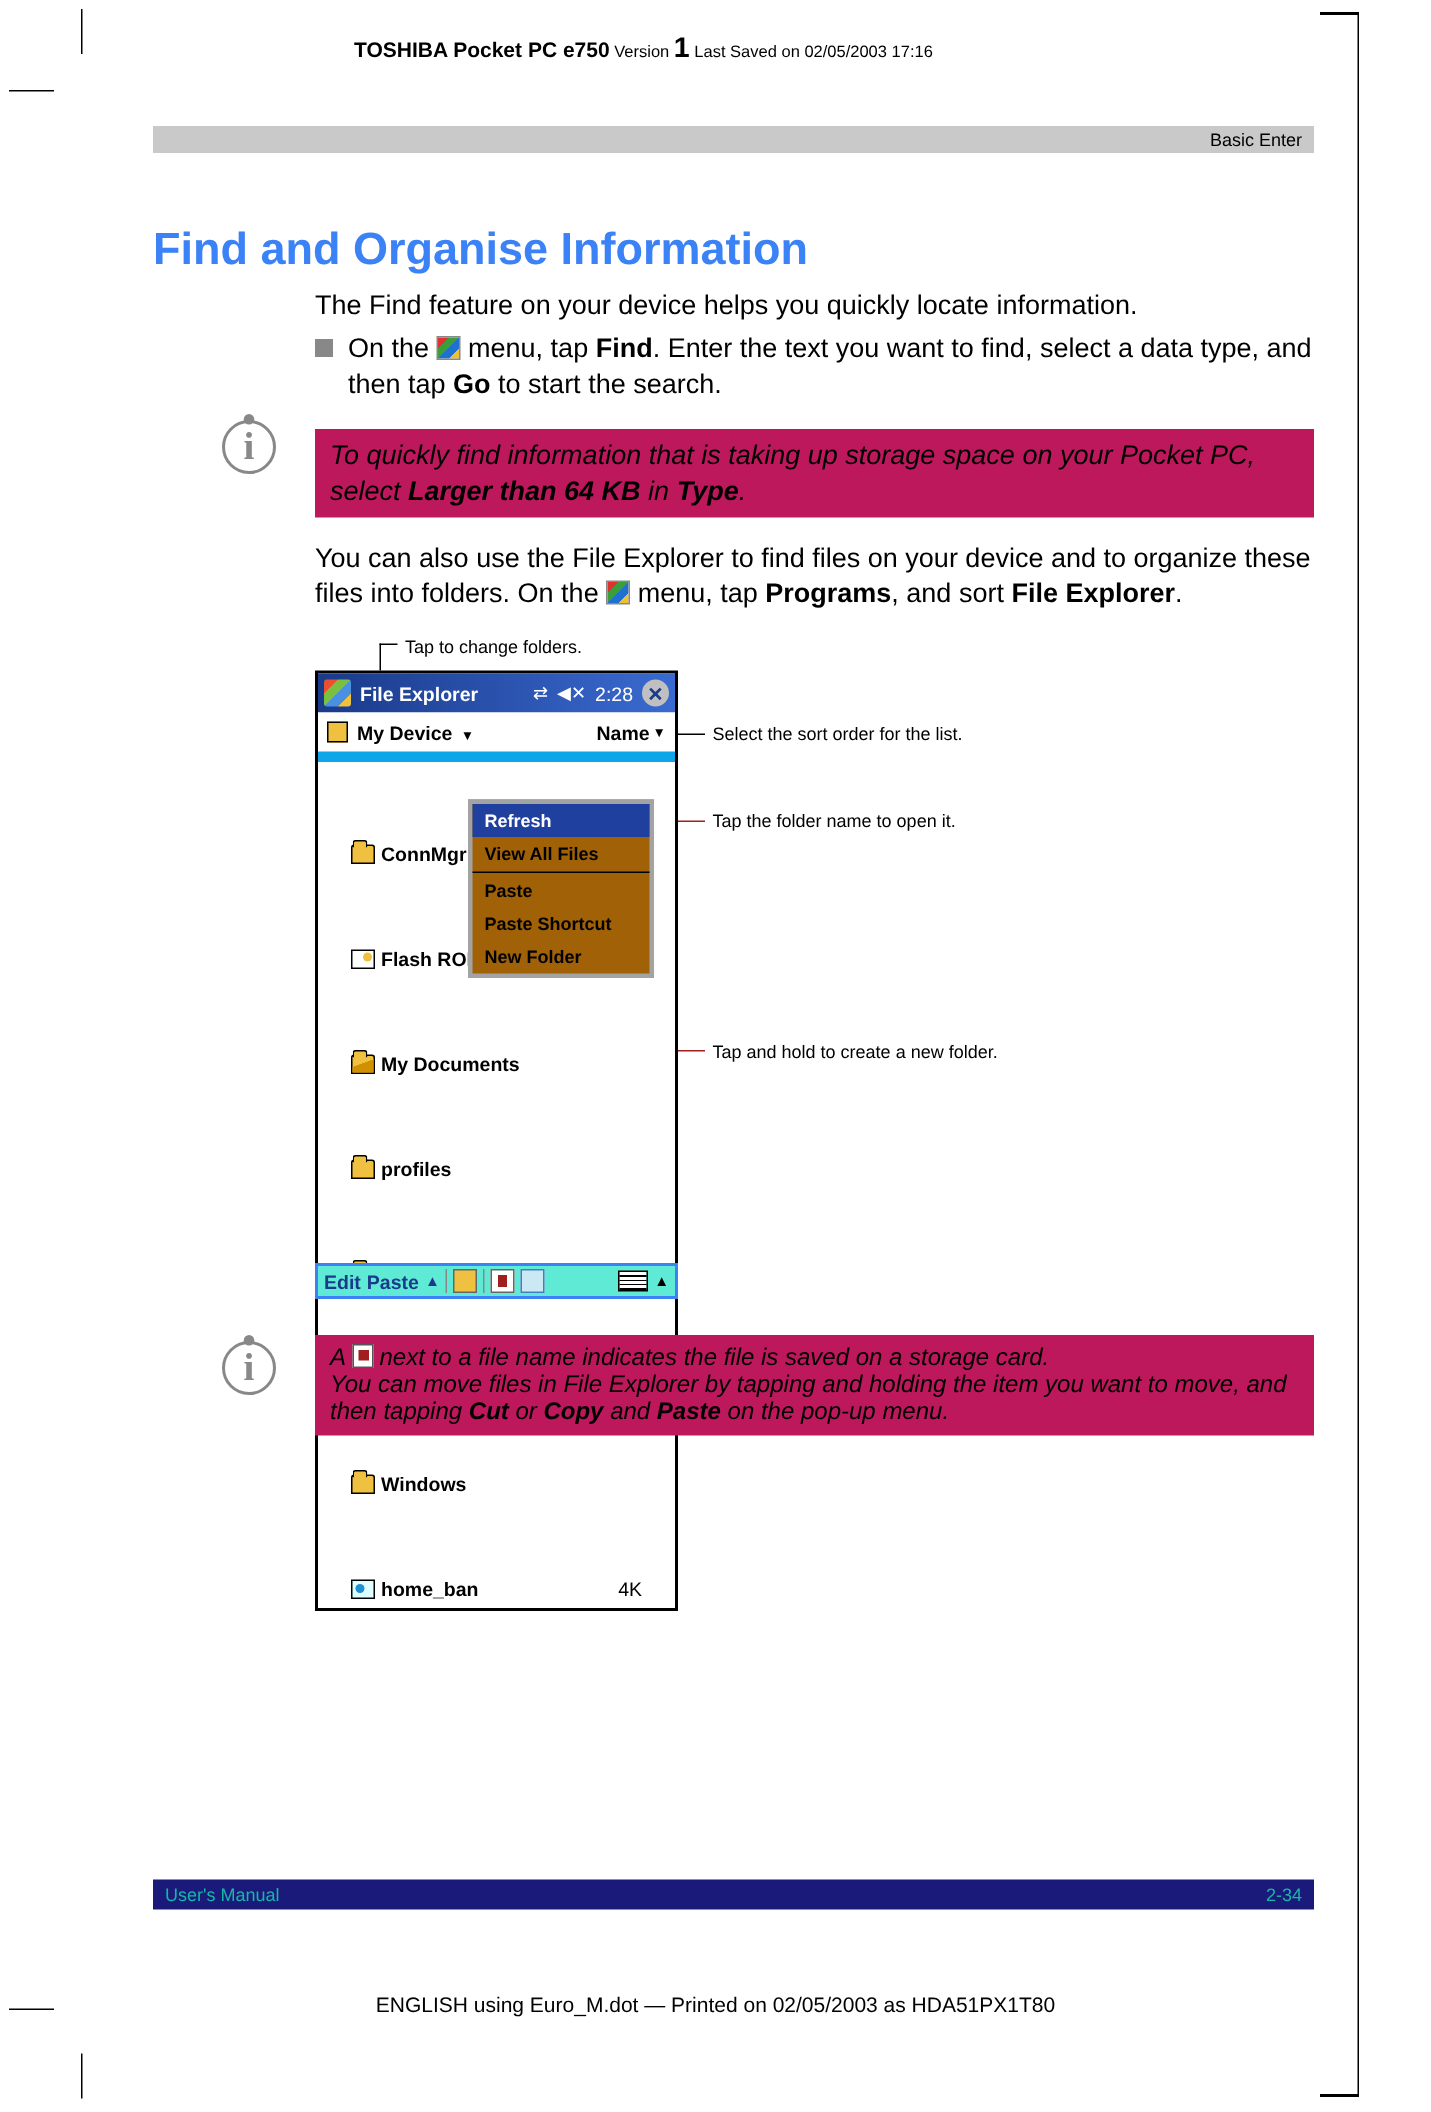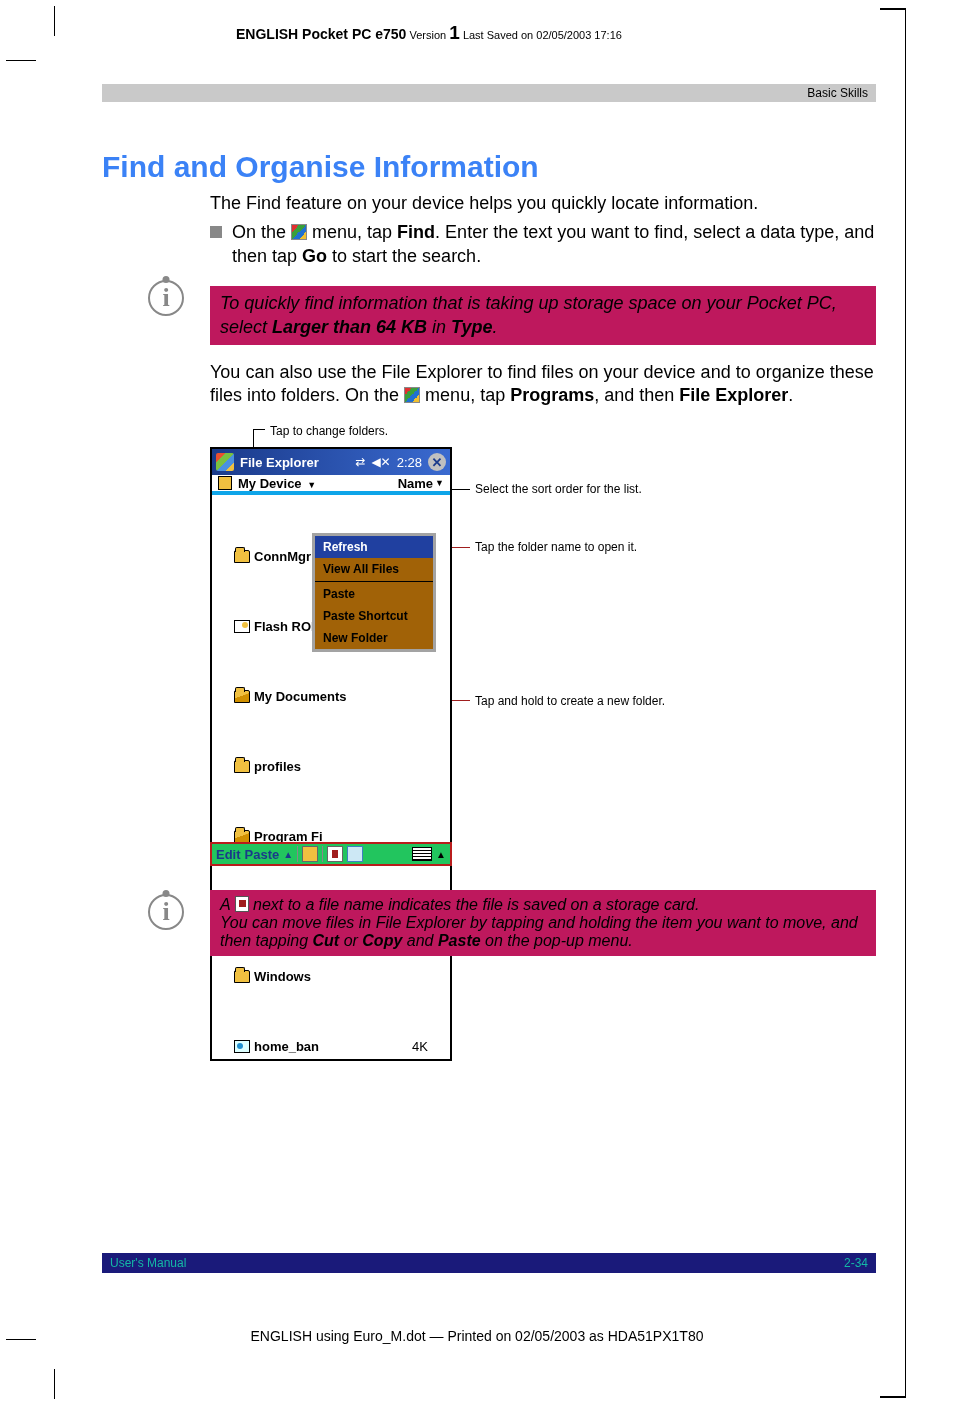--- a/index.html
+++ b/index.html
@@ -94,21 +94,21 @@
     display: flex;
     align-items: center;
     padding: 0 4px;
     gap: 6px;
   }
   .ppc-titlebar .win-logo { width: 18px; height: 18px; background: linear-gradient(135deg, #e85030 0 25%, #7ac040 25% 50%, #4a90e0 50% 75%, #f0c040 75% 100%); border-radius: 2px; }
   .ppc-titlebar .title { font-weight: bold; flex: 1; }
   .ppc-titlebar .conn-icon { font-size: 12px; }
   .ppc-titlebar .close-x { width: 18px; height: 18px; border-radius: 50%; background: #c0c0c0; color: #1a3a8a; display: flex; align-items: center; justify-content: center; font-weight: bold; font-size: 13px; }
 
-  .ppc-toolbar { height: 20px; display: flex; align-items: center; padding: 0 6px; font-weight: bold; border-bottom: 4px solid #0ea5e9; background: #fff; }
+  .ppc-toolbar { height: 33px; display: flex; align-items: center; padding: 0 6px; font-weight: bold; border-bottom: 7px solid #0ea5e9; background: #fff; }
   .ppc-toolbar .device-icon { width: 14px; height: 14px; background: #f0c040; border: 1px solid #000; margin-right: 6px; }
   .ppc-toolbar .dropdown-arrow { font-size: 9px; margin-left: 2px; }
   .ppc-toolbar .right { margin-left: auto; display: flex; align-items: center; }
 
   .ppc-list { padding: 2px 0; }
   .ppc-row { display: flex; align-items: center; height: 22px; padding: 0 22px; font-weight: bold; gap: 4px; margin-top: 48px; }
   .fico { width: 16px; height: 13px; background: #f0c040; border: 1px solid #000; border-radius: 2px 2px 0 0; position: relative; }
   .fico::before { content: ""; position: absolute; top: -4px; left: 0; width: 8px; height: 4px; background: #f0c040; border: 1px solid #000; border-bottom: none; border-radius: 2px 2px 0 0; }
   .fico.open::after { content: ""; position: absolute; inset: 0; background: linear-gradient(160deg, transparent 45%, #d09000 46%); }
   .cardico { width: 16px; height: 13px; background: #fff; border: 1px solid #000; position: relative; }
@@ -134,22 +134,22 @@
   .callout { position: absolute; font-size: 12px; }
   .callout-line { position: absolute; height: 1px; background: #000; }
   .callout-line.red { background: #a01e1e; }
 
   .ppc-bottombar {
     position: absolute;
     top: 842px;
     left: 210px;
     width: 242px;
     height: 24px;
-    border: 2px solid #b91c1c;
-    background: #22c55e;
+    border: 2px solid #3b82f6;
+    background: #5eead4;
     display: flex;
     align-items: center;
     font-family: Tahoma, sans-serif;
     font-weight: bold;
     font-size: 13px;
     color: #1a3a8a;
     padding: 0 4px;
     gap: 4px;
   }
   .ppc-bottombar .sep { width: 1px; height: 16px; background: #888; }
@@ -188,28 +188,28 @@
 
 <div class="crop-mark cm-top-h"></div>
 <div class="crop-mark cm-top-v"></div>
 <div class="crop-mark cm-bot-h"></div>
 <div class="crop-mark cm-bot-v"></div>
 <div class="page-border-v"></div>
 <div class="page-border-h"></div>
 <div class="page-border-h2"></div>
 
 <div class="header-line">
-  <span class="bold">ENGLISH Pocket PC e750</span>
+  <span class="bold">TOSHIBA Pocket PC e750</span>
   <span>Version</span>
   <span class="ver">1</span>
   <span>Last Saved on 02/05/2003 17:16</span>
 </div>
 
 <div class="section-bar">
-  <span>Basic Skills</span>
+  <span>Basic Enter</span>
 </div>
 
 <h1 class="main-title">Find and Organise Information</h1>
 
 <div class="info-icon" style="top:280px;">
     <div class="dot"></div>
     <div class="circle">i</div>
   </div>
 <div class="info-icon" style="top:894px;">
     <div class="dot"></div>
@@ -221,21 +221,21 @@
   <div class="bullet-row">
     <div class="bullet-sq"></div>
     <div class="bullet-text">
       <span>On the </span><span class="inline-icon"></span><span> menu, tap </span><b>Find</b><span>. Enter the text you want to find, select a data type, and then tap </span><b>Go</b><span> to start the search.</span>
     </div>
   </div>
   <div class="note-block">
     <span>To quickly find information that is taking up storage space on your Pocket PC, select </span><span class="b">Larger than 64 KB</span><span> in </span><span class="b">Type</span><span>.</span>
   </div>
   <div class="body-text">
-    <span>You can also use the File Explorer to find files on your device and to organize these files into folders. On the </span><span class="inline-icon"></span><span> menu, tap </span><b>Programs</b><span>, and then </span><b>File Explorer</b><span>.</span>
+    <span>You can also use the File Explorer to find files on your device and to organize these files into folders. On the </span><span class="inline-icon"></span><span> menu, tap </span><b>Programs</b><span>, and sort </span><b>File Explorer</b><span>.</span>
   </div>
 </div>
 
 <div class="callout" style="top:424px; left:270px;">Tap to change folders.</div>
 <div style="position:absolute; top:429px; left:253px; width:12px; height:1px; background:#000;"></div>
 <div style="position:absolute; top:429px; left:253px; width:1px; height:42px; background:#000;"></div>
 
 <div class="callout" style="top:482px; left:475px;">Select the sort order for the list.</div>
 <div class="callout-line" style="top:489px; left:450px; width:20px;"></div>
 

